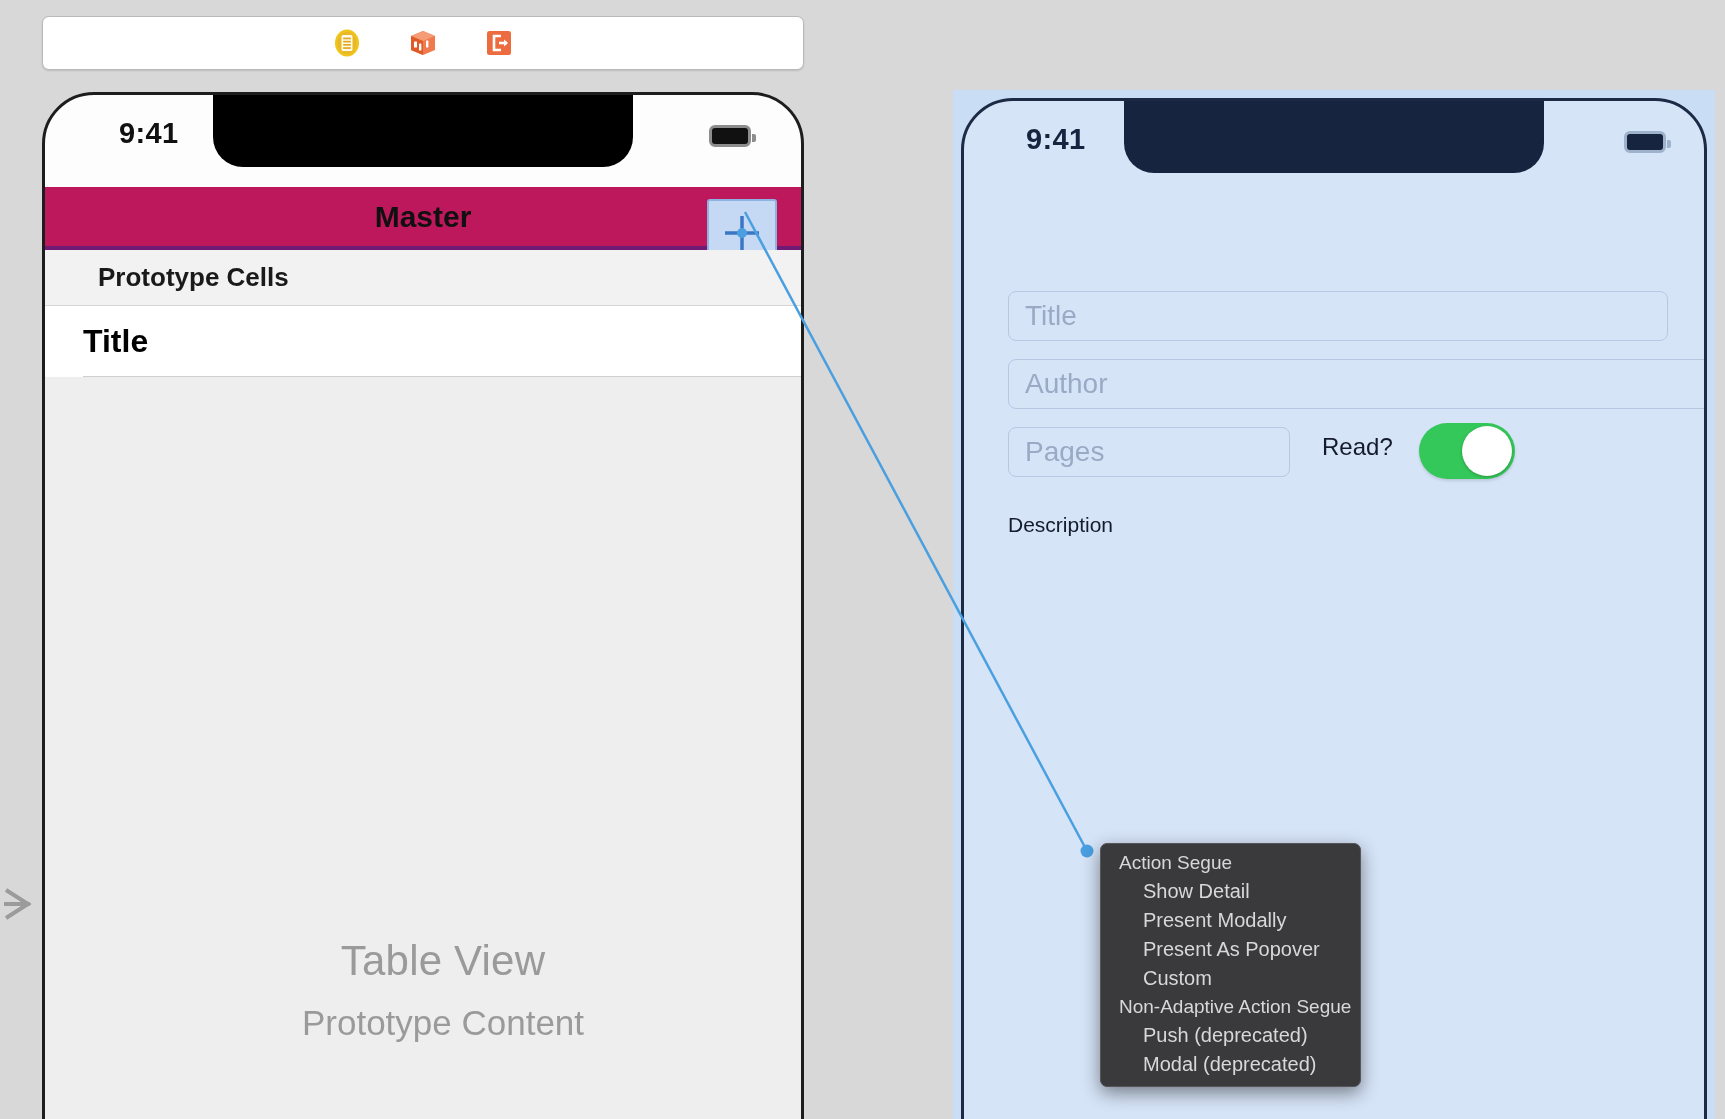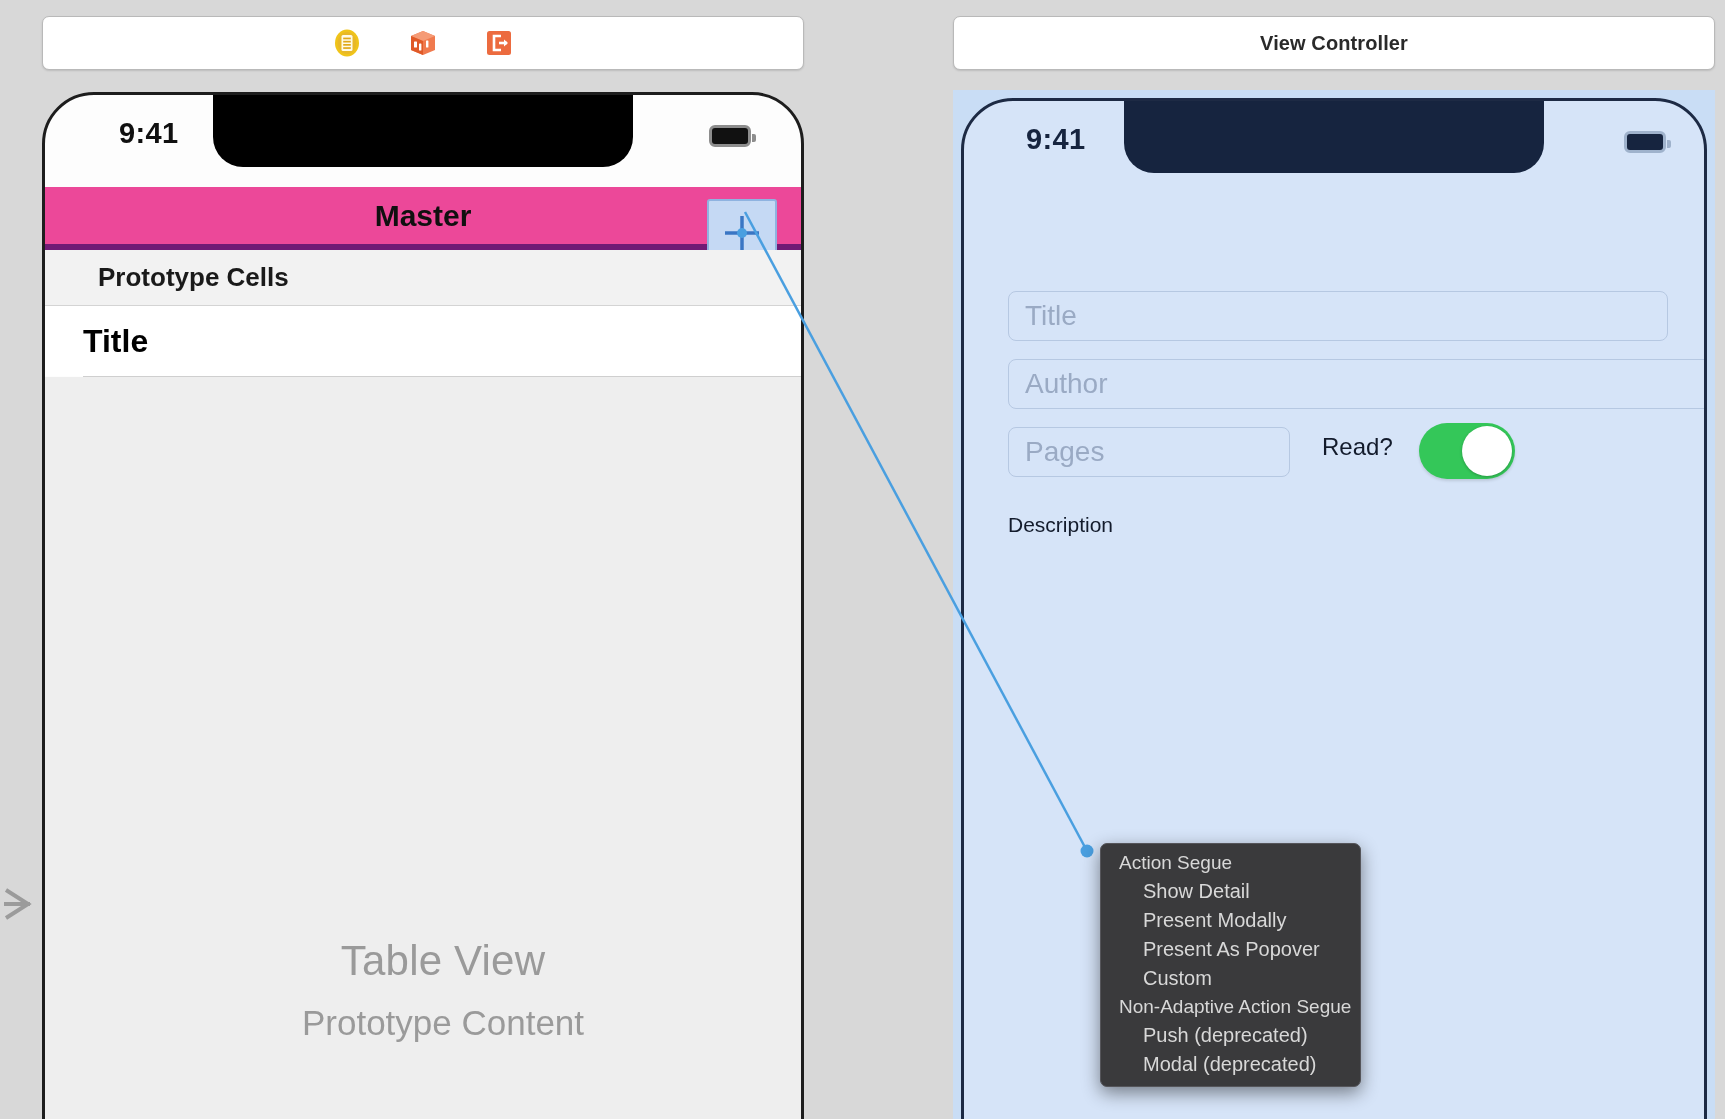--- a/index.html
+++ b/index.html
@@ -110,22 +110,22 @@
     right: -8px; top: 6px;
     width: 4px; height: 8px;
     background: #8d8d8d;
     border-radius: 0 2px 2px 0;
   }
 
   .navbar {
     position: absolute;
     left: 0; top: 92px;
     width: 100%; height: 63px;
-    background: #ec4899;
-    border-bottom: 6px solid #701a75;
+    background: #be185d;
+    border-bottom: 4px solid #701a75;
     display: flex;
     align-items: center;
     justify-content: center;
   }
   .navbar-title {
     font-size: 30px;
     font-weight: bold;
     color: #101010;
   }
   .nav-add-btn {
@@ -433,25 +433,20 @@
     <div class="table-body">
       <div class="placeholder-wrap">
         <div class="ph-title">Table View</div>
         <div class="ph-sub">Prototype Content</div>
       </div>
     </div>
   </div>
 
   <div class="pane-gap-line"></div>
 
-  <div class="scene2-titlebar-wrap">
-    <div class="scene-titlebar2">
-      <span class="scene-title-text">View Controller</span>
-    </div>
-  </div>
 
   <div class="phone-right-selection">
     <div class="phone-right">
       <div class="notch-dark"></div>
       <div class="status-time-dark">9:41</div>
       <div class="status-battery-dark"></div>
 
       <div class="form-field f-title">
         <span>Title</span>
       </div>

